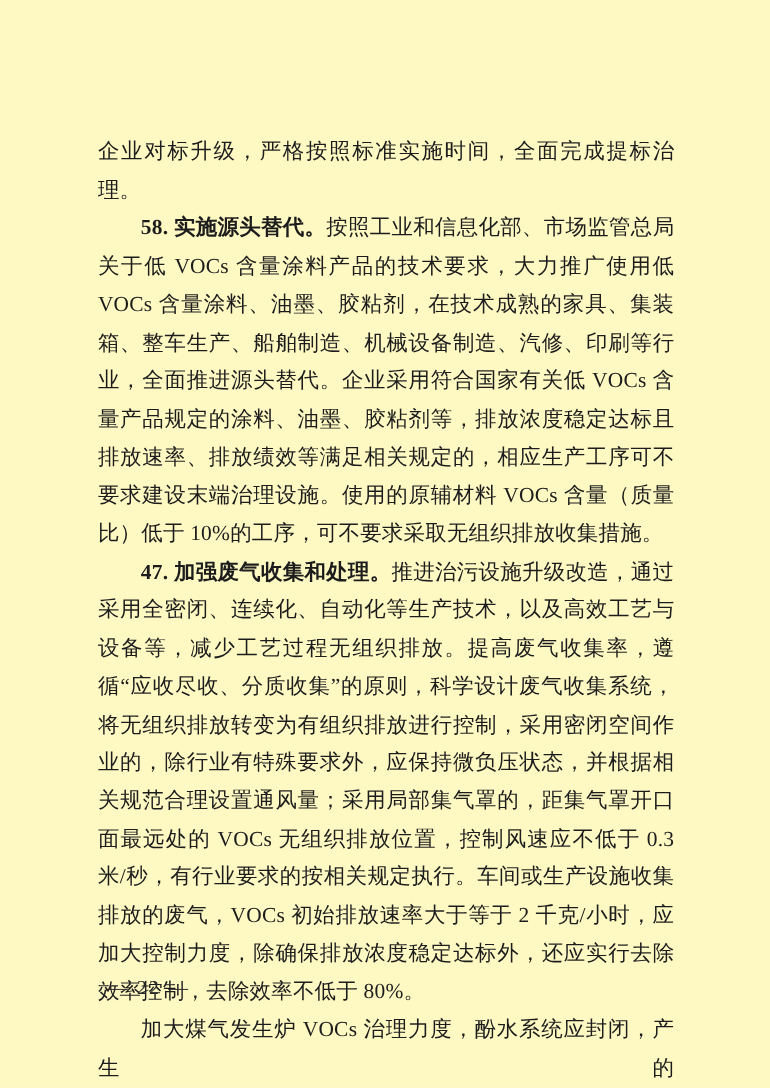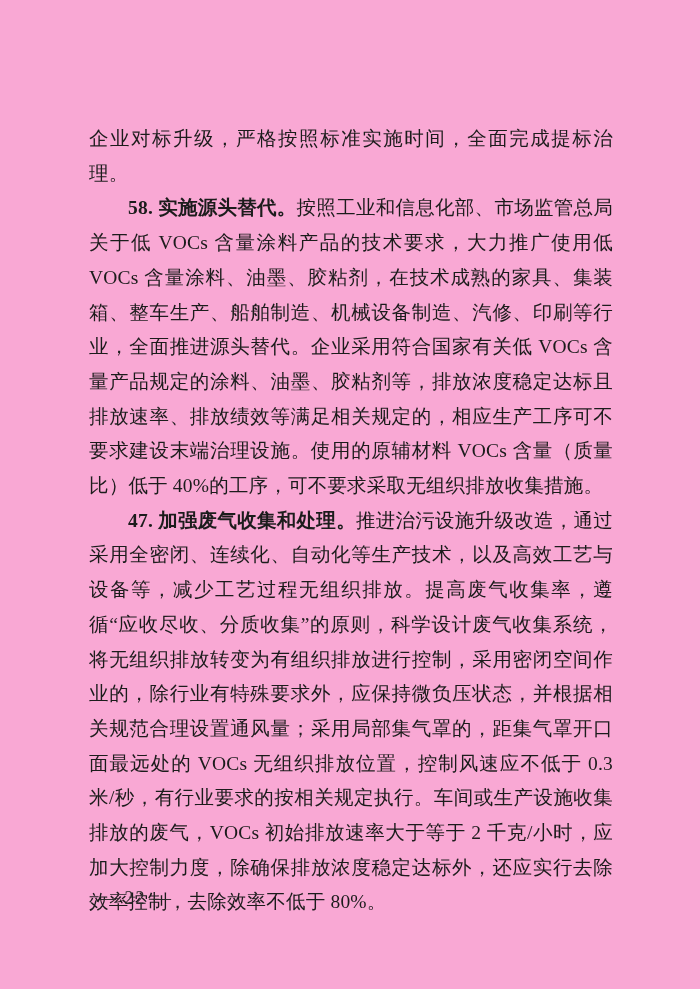--- a/index.html
+++ b/index.html
@@ -10,21 +10,21 @@
   body {
     width: 700px;
     height: 989px;
     position: relative;
     overflow: hidden;
     font-family: "Liberation Serif", "DejaVu Serif", serif;
   }
   .page {
     position: absolute;
     inset: 0;
-    background: #f9a8d4;
+    background: #fef9c3;
   }
   .doc-body {
     position: absolute;
     left: 89px;
     top: 122px;
     width: 524px;
     font-size: 19.5px;
     line-height: 34.7px;
     color: #1c1c1c;
     text-align: justify;
@@ -57,22 +57,23 @@
 </style>
 </head>
 <body>
 
 <div class="page">
 
   <div class="doc-body">
 
     <p class="para"><span>企业对标升级，严格按照标准实施时间，全面完成提标治理。</span></p>
 
-    <p class="para indent"><span class="lead">58. 实施源头替代。</span><span>按照工业和信息化部、市场监管总局关于低 VOCs 含量涂料产品的技术要求，大力推广使用低 VOCs 含量涂料、油墨、胶粘剂，在技术成熟的家具、集装箱、整车生产、船舶制造、机械设备制造、汽修、印刷等行业，全面推进源头替代。企业采用符合国家有关低 VOCs 含量产品规定的涂料、油墨、胶粘剂等，排放浓度稳定达标且排放速率、排放绩效等满足相关规定的，相应生产工序可不要求建设末端治理设施。使用的原辅材料 VOCs 含量（质量比）低于 40%的工序，可不要求采取无组织排放收集措施。</span></p>
+    <p class="para indent"><span class="lead">58. 实施源头替代。</span><span>按照工业和信息化部、市场监管总局关于低 VOCs 含量涂料产品的技术要求，大力推广使用低 VOCs 含量涂料、油墨、胶粘剂，在技术成熟的家具、集装箱、整车生产、船舶制造、机械设备制造、汽修、印刷等行业，全面推进源头替代。企业采用符合国家有关低 VOCs 含量产品规定的涂料、油墨、胶粘剂等，排放浓度稳定达标且排放速率、排放绩效等满足相关规定的，相应生产工序可不要求建设末端治理设施。使用的原辅材料 VOCs 含量（质量比）低于 10%的工序，可不要求采取无组织排放收集措施。</span></p>
 
     <p class="para indent"><span class="lead">47. 加强废气收集和处理。</span><span>推进治污设施升级改造，通过采用全密闭、连续化、自动化等生产技术，以及高效工艺与设备等，减少工艺过程无组织排放。提高废气收集率，遵循“应收尽收、分质收集”的原则，科学设计废气收集系统，将无组织排放转变为有组织排放进行控制，采用密闭空间作业的，除行业有特殊要求外，应保持微负压状态，并根据相关规范合理设置通风量；采用局部集气罩的，距集气罩开口面最远处的 VOCs 无组织排放位置，控制风速应不低于 0.3 米/秒，有行业要求的按相关规定执行。车间或生产设施收集排放的废气，VOCs 初始排放速率大于等于 2 千克/小时，应加大控制力度，除确保排放浓度稳定达标外，还应实行去除效率控制，去除效率不低于 80%。</span></p>
 
+    <p class="para indent continues"><span>加大煤气发生炉 VOCs 治理力度，酚水系统应封闭，产生的</span></p>
 
   </div>
 
   <div class="page-number">— 22 —</div>
 
 </div>
 
 </body></html>

